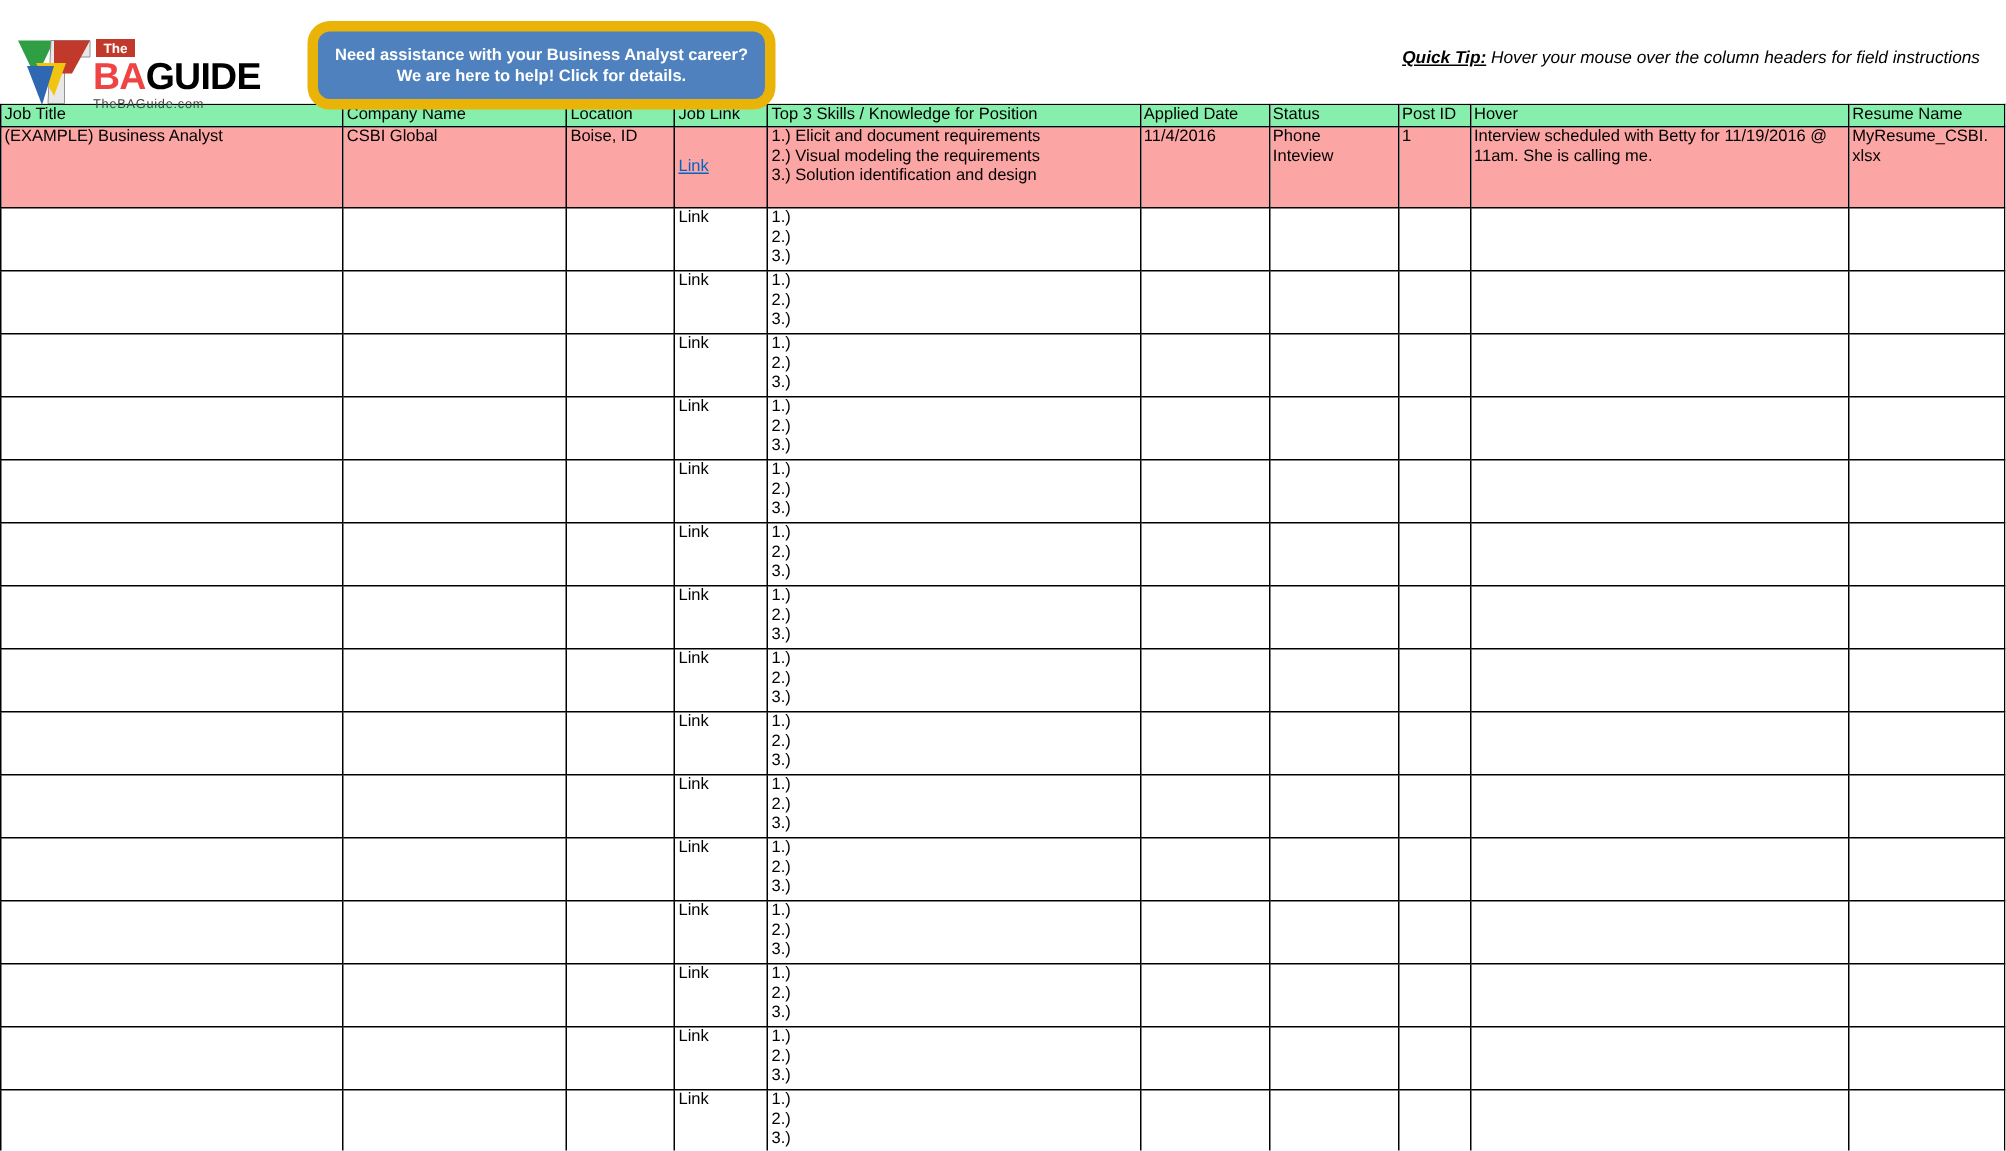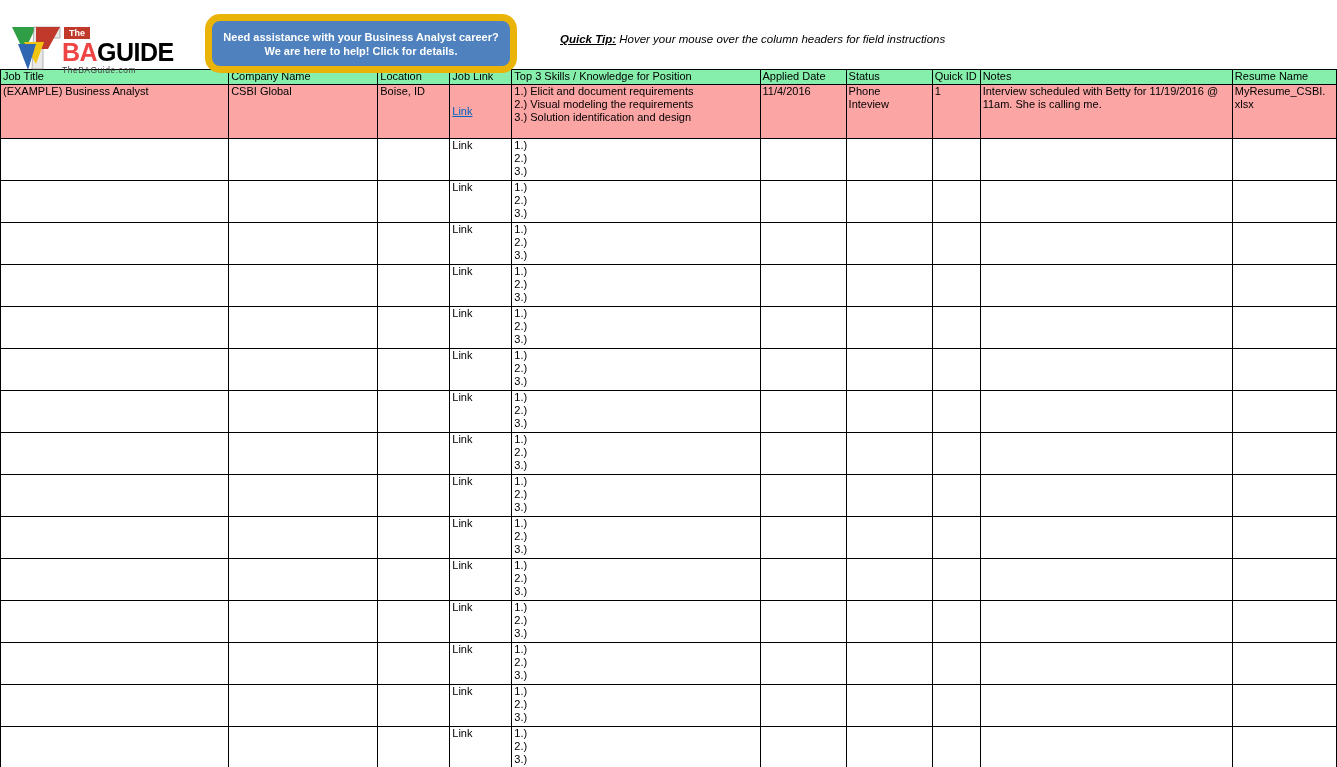--- a/index.html
+++ b/index.html
@@ -94,21 +94,21 @@
     line-height: 14px;
     cursor: pointer;
   }
   .help-box span { display: block; }
 
   .quick-tip {
     position: absolute;
     left: 560px;
     top: 33px;
     width: 760px;
-    text-align: left;
+    text-align: right;
     font-size: 11.5px;
     font-style: italic;
   }
   .quick-tip .tip-label {
     font-weight: bold;
     text-decoration: underline;
   }
 
   
   table.sheet {
@@ -226,22 +226,22 @@
   </colgroup>
   <thead>
     <tr>
       <th>Job Title</th>
       <th>Company Name</th>
       <th>Location</th>
       <th>Job Link</th>
       <th>Top 3 Skills / Knowledge for Position</th>
       <th>Applied Date</th>
       <th>Status</th>
-      <th>Quick ID</th>
-      <th>Notes</th>
+      <th>Post ID</th>
+      <th>Hover</th>
       <th>Resume Name</th>
     </tr>
   </thead>
   <tbody id="sheet-body">
     <tr class="example-row">
       <td class="bottom-align">(EXAMPLE) Business Analyst</td>
       <td class="mid-align">CSBI Global</td>
       <td class="mid-align">Boise, ID</td>
       <td class="link-cell"><a href="#">Link</a></td>
       <td class="skills-cell">1.) Elicit and document requirements

